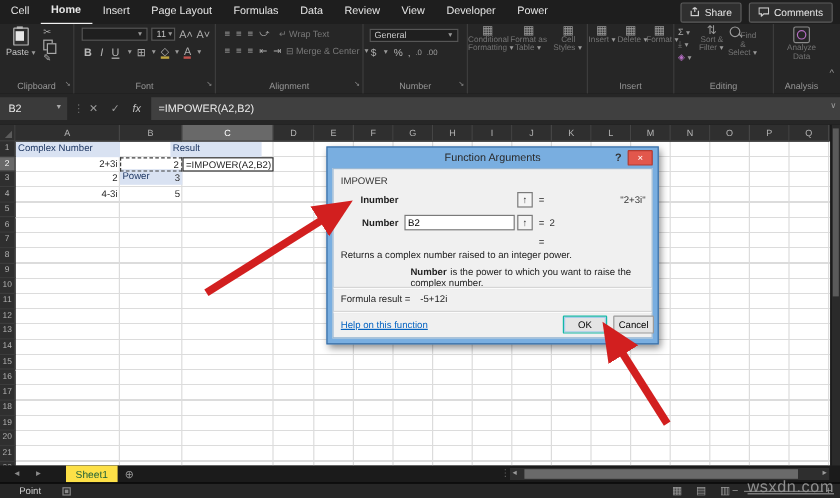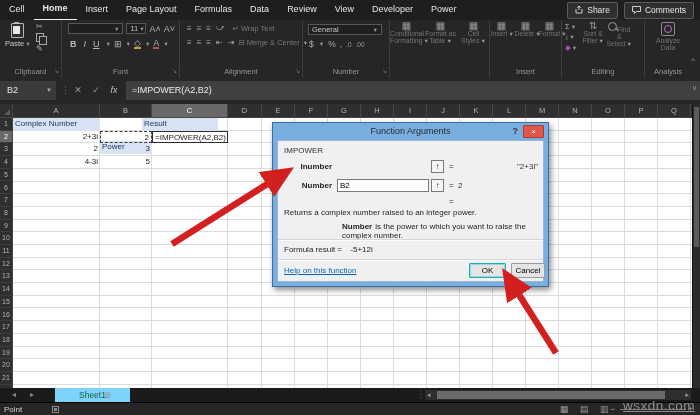--- a/index.html
+++ b/index.html
@@ -119,30 +119,30 @@
   #dlg-result{position:absolute;left:6px;top:104px;}
   #dlg-result .resval{margin-left:6px;}
   #dlg-link{position:absolute;left:6px;top:125px;color:#0563C1;text-decoration:underline;}
   .dlg-btn{position:absolute;top:122px;height:15px;font-size:8px;font-family:"Liberation Sans",sans-serif;
            background:#E4E4E4;border:1px solid #9a9a9a;border-radius:1px;padding:0;line-height:13px;}
   #dlg-ok{left:191px;width:37px;border:1px solid #14b8a6;box-shadow:0 0 0 1px #a8cdea inset;}
   #dlg-cancel{left:233px;width:34px;}
   
   #sheettabbar{position:absolute;left:0;top:388px;width:700px;height:14px;background:#1b1b1b;}
   .navarrow{position:absolute;top:0;font-size:8px;color:#8a8a8a;line-height:14px;}
-  #sheet-tab{position:absolute;left:55px;top:0;height:14px;background:#7dd3fc;color:#1B5E38;font-size:8.5px;
-             line-height:14px;padding:0 24px;}
+  #sheet-tab{position:absolute;left:55px;top:0;height:14px;background:#fde047;color:#1B5E38;font-size:8.5px;
+             line-height:14px;padding:0 8px;}
   #add-sheet{position:absolute;left:104px;top:0;font-size:9px;color:#9a9a9a;line-height:14px;}
   #hsplit{position:absolute;left:417px;top:2px;color:#6a6a6a;font-size:8px;line-height:10px;}
   #hscroll{position:absolute;left:425px;top:2px;width:266px;height:10px;background:#2e2e2e;}
   #hthumb{position:absolute;left:12px;top:1px;width:228px;height:8px;background:#6a6a6a;}
   .harrow{position:absolute;top:0;font-size:7px;color:#9a9a9a;line-height:10px;}
   
   #statusbar{position:absolute;left:0;top:402px;width:700px;height:13px;background:#262626;border-top:1px solid #000;}
-  #mode{position:absolute;left:4px;top:0;font-size:8px;color:#cfcfcf;line-height:13px;}
+  #mode{position:absolute;left:16px;top:0;font-size:8px;color:#cfcfcf;line-height:13px;}
   #macro-ic{position:absolute;left:52px;top:3px;width:7px;height:7px;border:1px solid #8a8a8a;box-sizing:border-box;}
   #macro-ic::after{content:"";position:absolute;left:1px;top:1px;width:3px;height:3px;background:#8a8a8a;}
   .viewic{position:absolute;top:0;font-size:9px;color:#9a9a9a;line-height:13px;}
   #zoomtrack{position:absolute;left:620px;top:6px;width:66px;height:1px;background:#7a7a7a;}
   #zoom-minus{position:absolute;left:610px;top:0;font-size:9px;color:#9a9a9a;line-height:13px;}
   #zoom-plus{position:absolute;left:688px;top:0;font-size:9px;color:#9a9a9a;line-height:13px;}
   
   #watermark{position:absolute;right:5px;bottom:2px;font-size:13.5px;color:#909090;letter-spacing:.5px;
              text-decoration:underline;z-index:30;font-family:Liberation Sans, sans-serif;}
   #arrows{position:absolute;left:0;top:0;z-index:40;pointer-events:none;}

